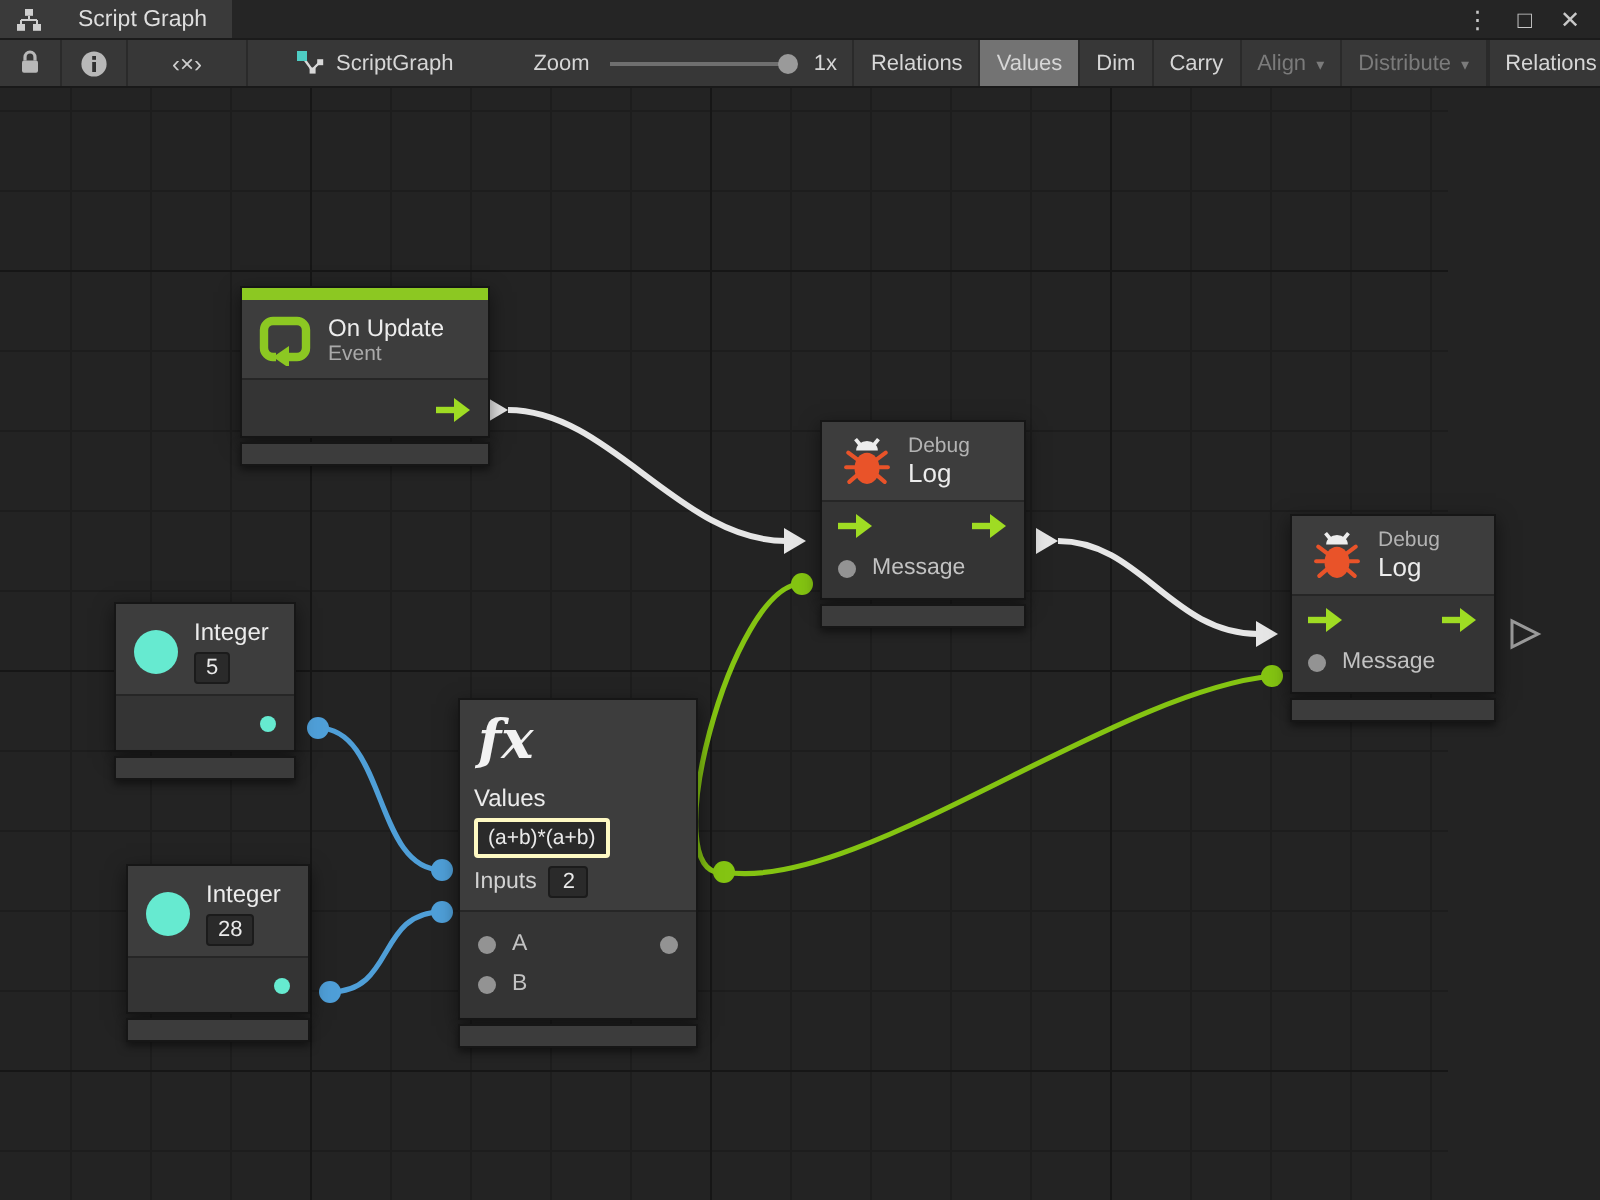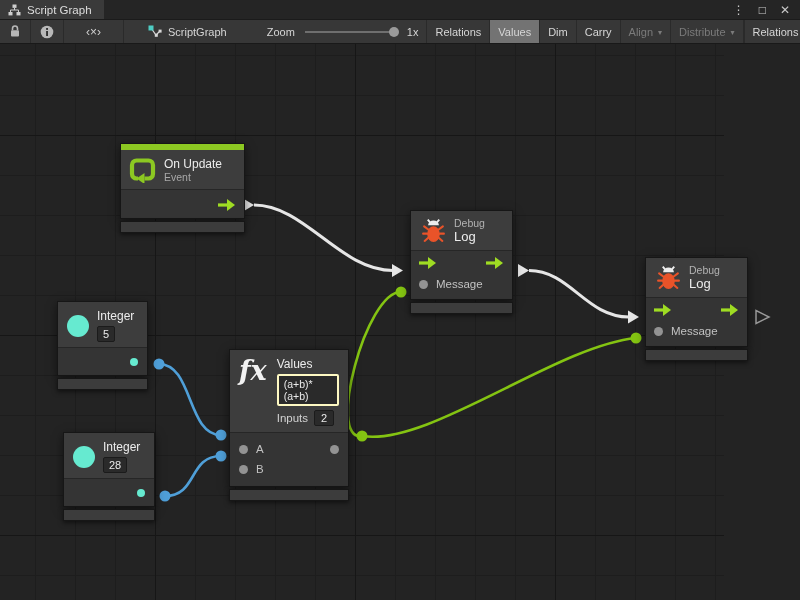--- a/index.html
+++ b/index.html
@@ -2,21 +2,21 @@
 <html><head>
 <meta charset="utf-8">
 <style>
   html,body{margin:0;padding:0;}
   body{width:800px;height:600px;overflow:hidden;background:#232323;
        font-family:"Liberation Sans","DejaVu Sans",sans-serif;
        -webkit-font-smoothing:antialiased;}
   
   #tabbar{position:absolute;left:0;top:0;width:800px;height:20px;background:#252525;
           display:flex;align-items:stretch;border-bottom:1px solid #1b1b1b;box-sizing:border-box;}
-  .tab{display:flex;align-items:center;gap:6px;padding:0 12px 0 8px;background:#3a3a3a;
+  .tab{display:flex;align-items:center;gap:18px;padding:0 12px 0 8px;background:#3a3a3a;
        color:#dedede;font-size:11.5px;}
   .winctl{margin-left:auto;display:flex;align-items:center;gap:14px;padding-right:10px;
           color:#c8c8c8;font-size:12px;}
   .winctl span{cursor:default;}
   
   #toolbar{position:absolute;left:0;top:20px;width:800px;height:24px;background:#373737;
            display:flex;align-items:stretch;border-bottom:1px solid #191919;box-sizing:border-box;
            font-size:11px;color:#d6d6d6;}
   .tbtn{display:flex;align-items:center;justify-content:center;padding:0 8px;
         border-right:1px solid #2a2a2a;white-space:nowrap;}
@@ -301,21 +301,21 @@
       <div class="nbody rowspread" style="height:27px;padding:0 9px;">
         <span></span>
         <span class="tealdot"></span>
       </div>
     </div>
     <div class="footer"></div>
   </div>
 
   <div class="node" style="left:229px;top:305px;width:120px;">
     <div class="main">
-      <div class="nhead" style="padding:7px 9px 6px 7px;align-items:flex-start;">
+      <div class="nhead" style="padding:7px 9px 6px 7px;align-items:flex-start;flex-direction:column;">
         <span class="fx">fx</span>
         <div>
           <div class="ntitle">Values</div>
           <div class="exprfield">(a+b)*(a+b)</div>
           <div class="inputs-row">
             <span>Inputs</span>
             <span class="vfield">2</span>
           </div>
         </div>
       </div>

